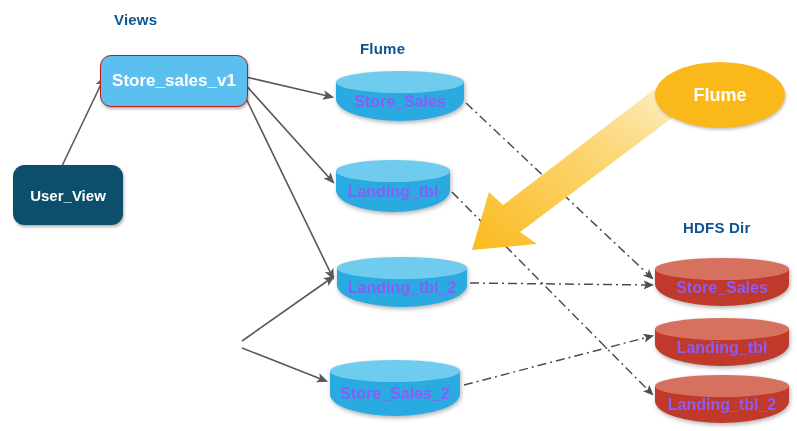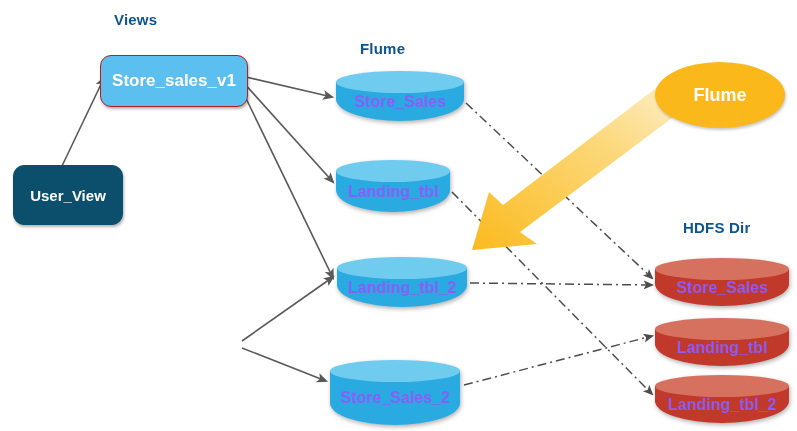--- a/index.html
+++ b/index.html
@@ -178,21 +178,21 @@
     <div class="top"></div>
     <div class="cap-label">Landing_tbl</div>
   </div>
 
   <div class="cyl blue" style="left:337px; top:257px; width:130px; height:50px;">
     <div class="body"></div>
     <div class="top"></div>
     <div class="cap-label">Landing_tbl_2</div>
   </div>
 
-  <div class="cyl blue" style="left:330px; top:360px; width:130px; height:65px;">
+  <div class="cyl blue" style="left:330px; top:360px; width:130px; height:56px;">
     <div class="body"></div>
     <div class="top"></div>
     <div class="cap-label">Store_Sales_2</div>
   </div>
 
   <div class="cyl red" style="left:655px; top:258px; width:134px; height:48px;">
     <div class="body"></div>
     <div class="top"></div>
     <div class="cap-label">Store_Sales</div>
   </div>

